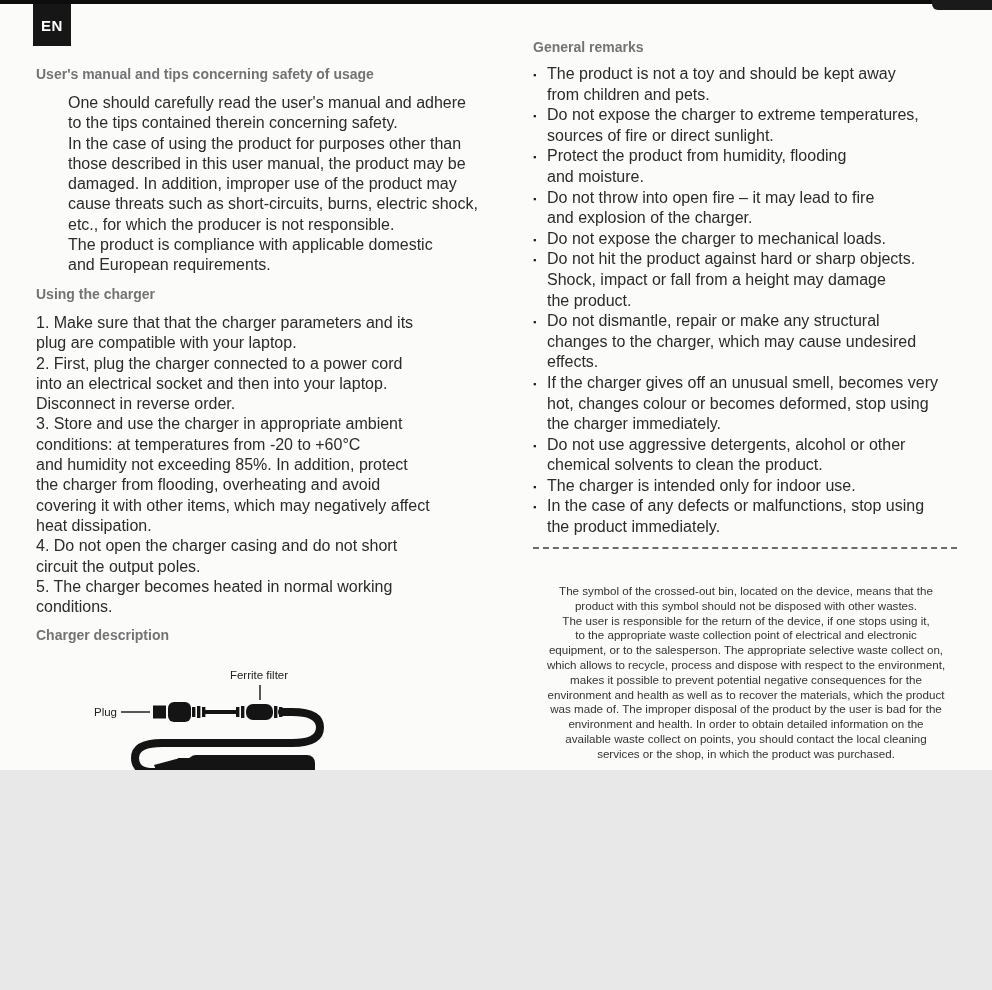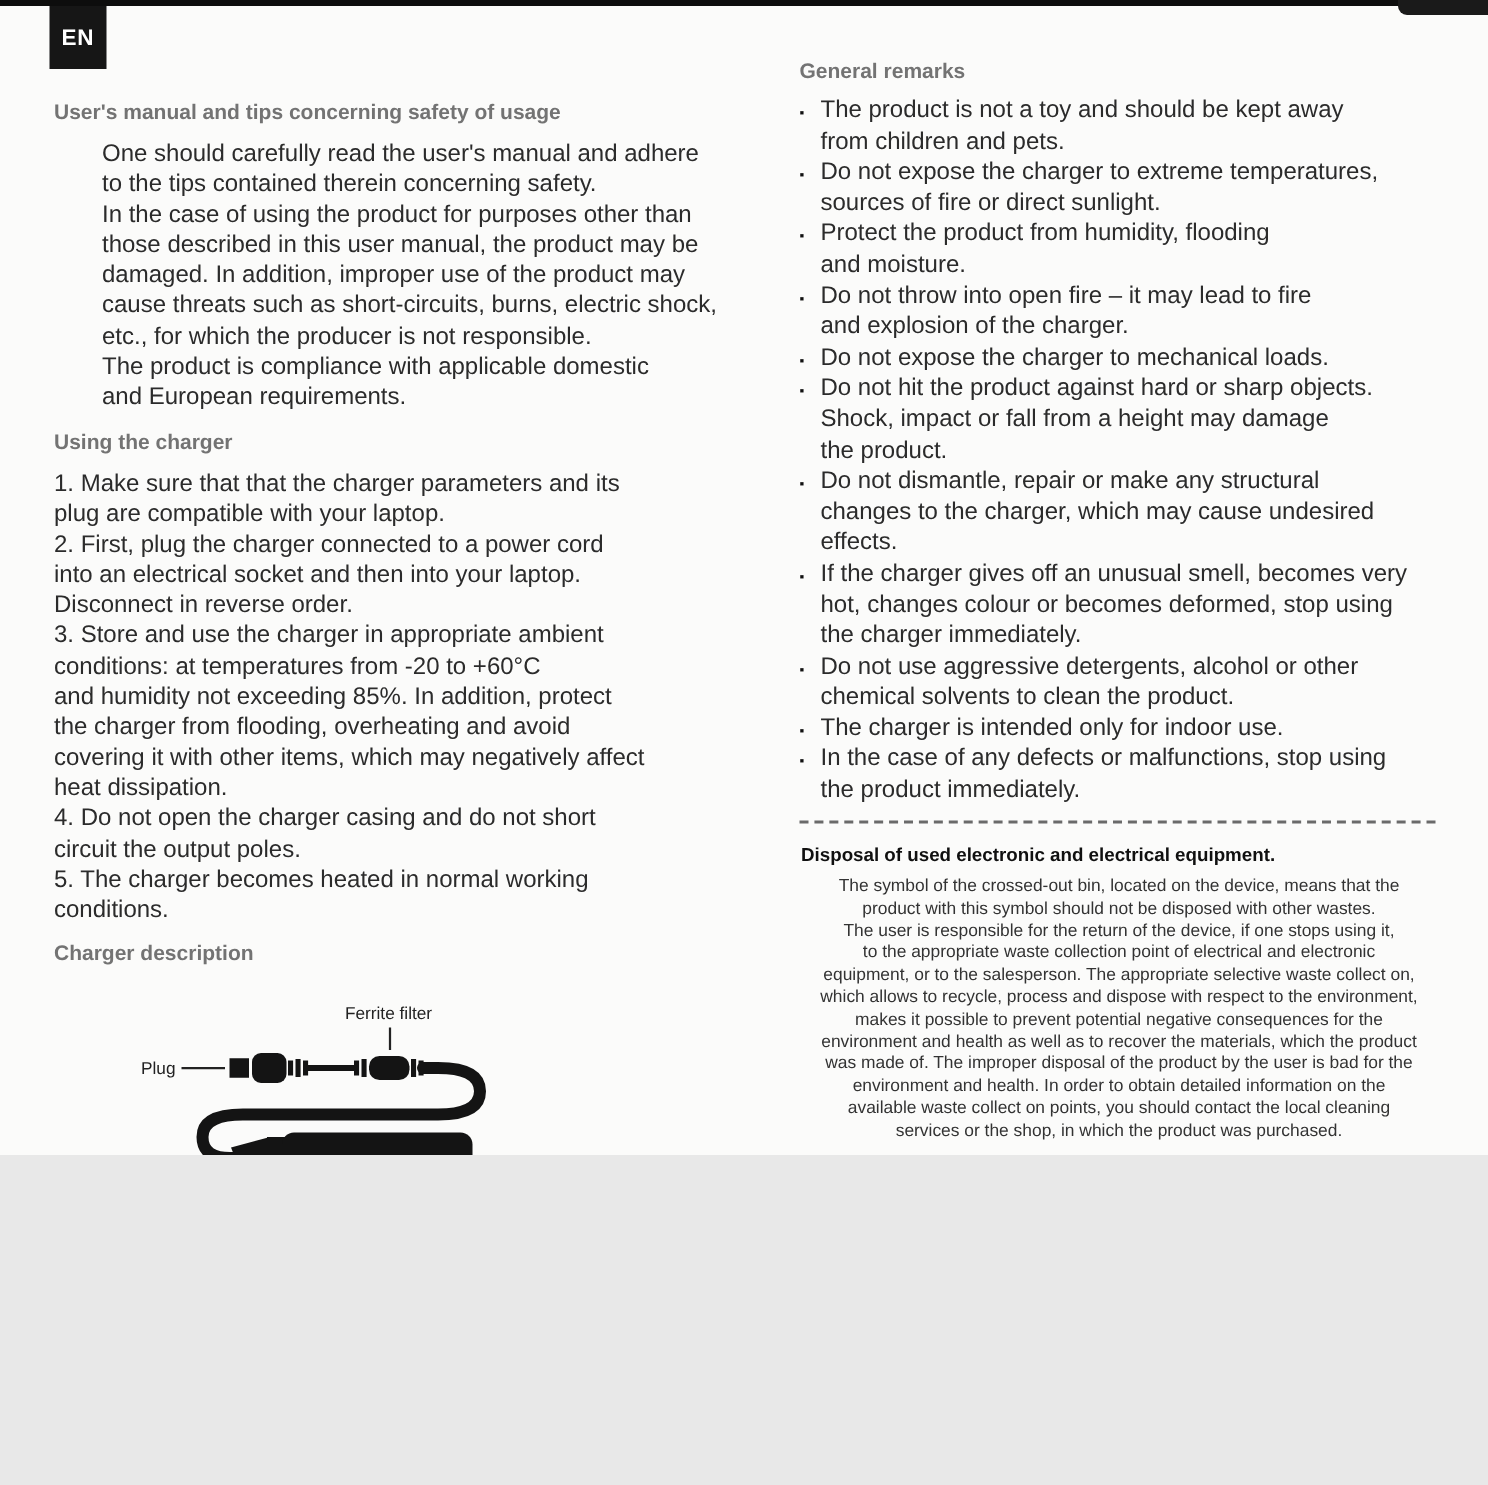--- a/index.html
+++ b/index.html
@@ -167,21 +167,20 @@
 the charger immediately.</span></li>
     <li><span class="marker">▪</span><span class="btxt">Do not use aggressive detergents, alcohol or other
 chemical solvents to clean the product.</span></li>
     <li><span class="marker">▪</span><span class="btxt">The charger is intended only for indoor use.</span></li>
     <li><span class="marker">▪</span><span class="btxt">In the case of any defects or malfunctions, stop using
 the product immediately.</span></li>
   </ul>
 
   <div class="dashed-sep"></div>
 
-  <div id="disposal-heading">Disposal of used electronic and electrical equipment.</div>
   <div id="disposal-para">The symbol of the crossed-out bin, located on the device, means that the
 product with this symbol should not be disposed with other wastes.
 The user is responsible for the return of the device, if one stops using it,
 to the appropriate waste collection point of electrical and electronic
 equipment, or to the salesperson. The appropriate selective waste collect on,
 which allows to recycle, process and dispose with respect to the environment,
 makes it possible to prevent potential negative consequences for the
 environment and health as well as to recover the materials, which the product
 was made of. The improper disposal of the product by the user is bad for the
 environment and health. In order to obtain detailed information on the

